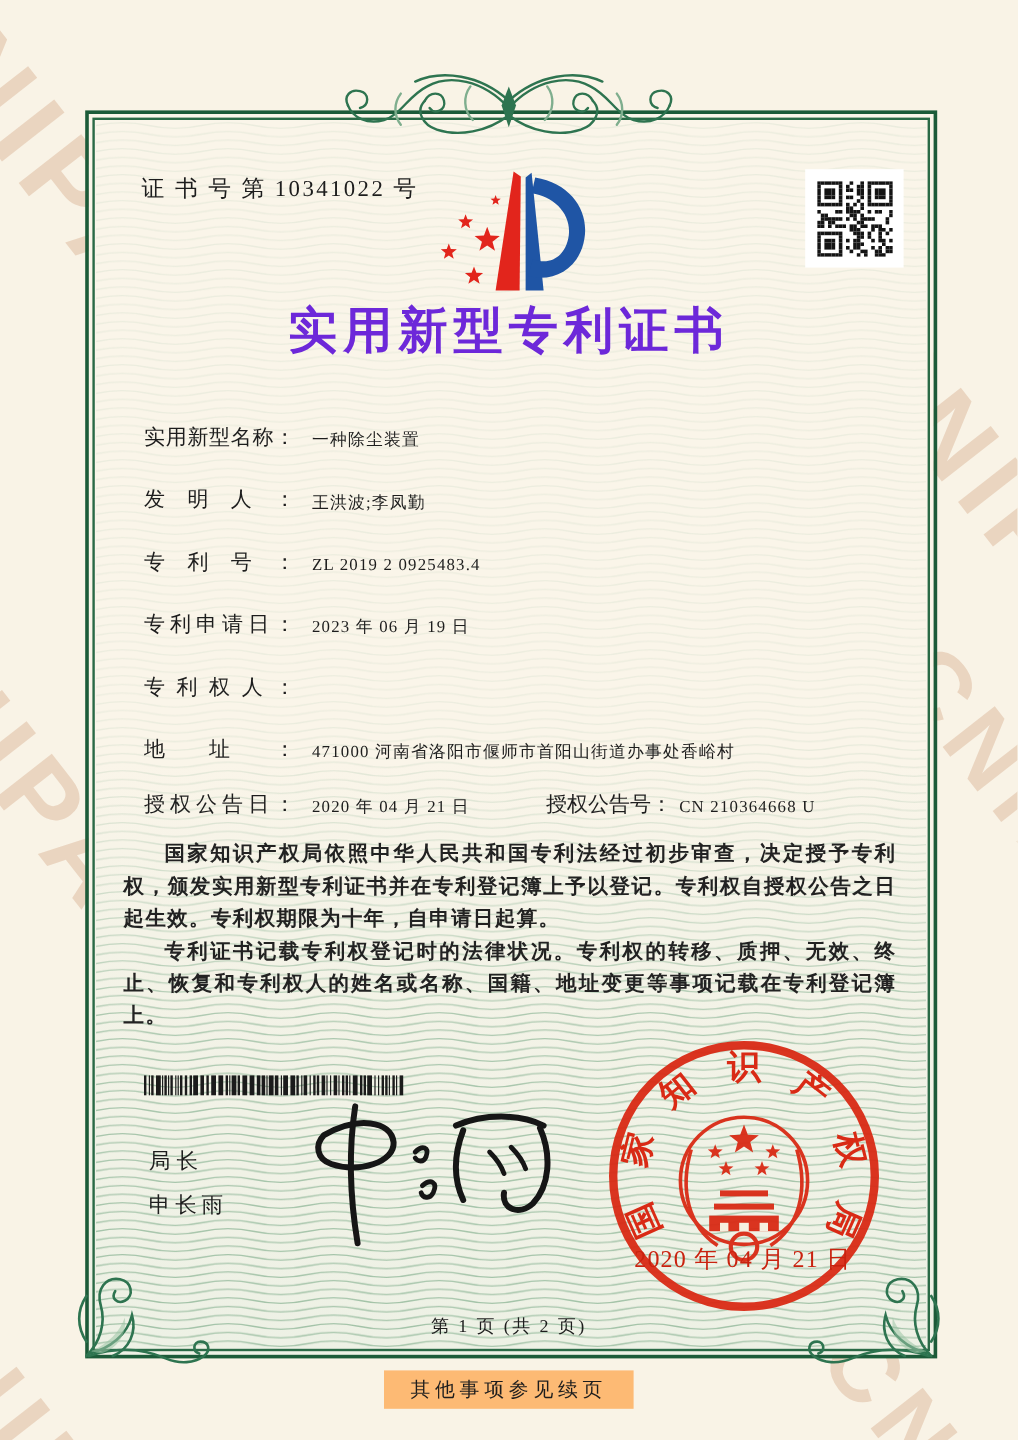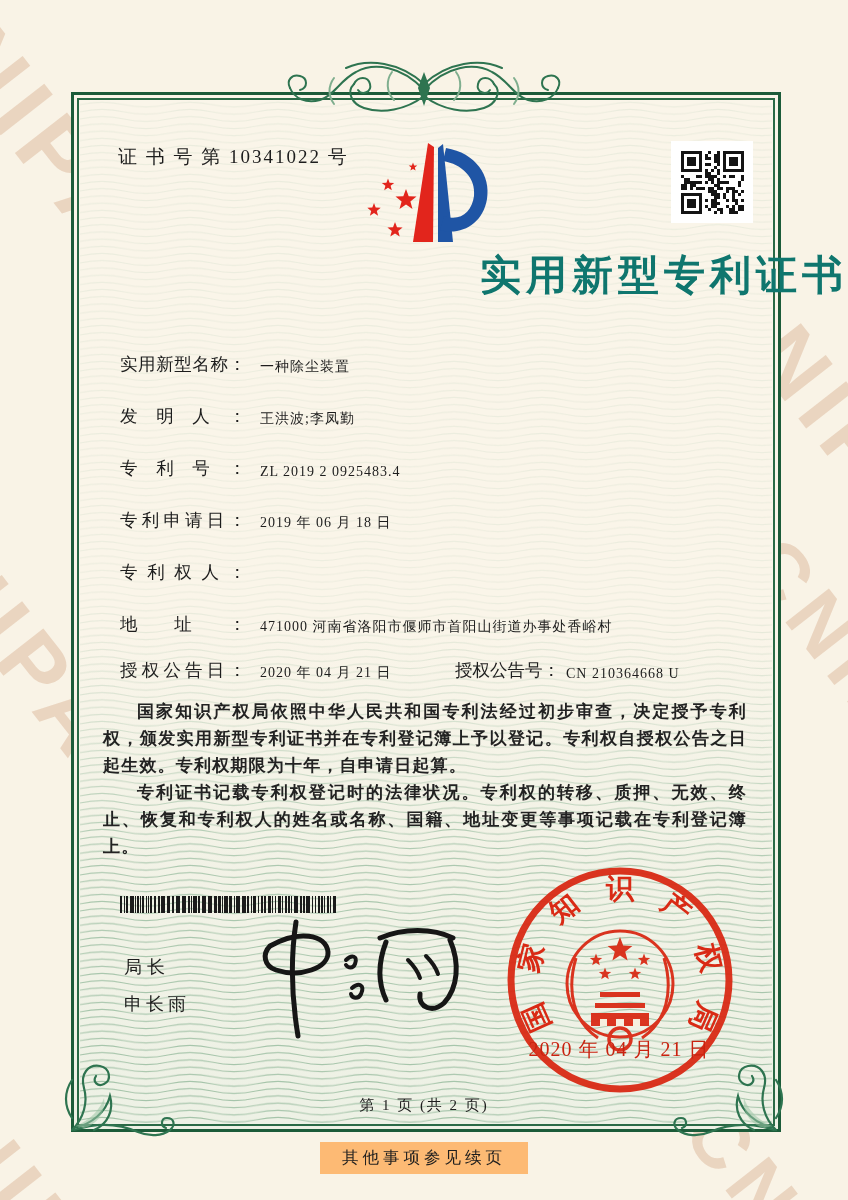--- a/index.html
+++ b/index.html
@@ -22,22 +22,22 @@
          mask-image:linear-gradient(180deg,rgba(0,0,0,.16) 0%,rgba(0,0,0,.14) 48%,
             rgba(0,0,0,.40) 62%,rgba(0,0,0,.85) 74%,rgba(0,0,0,.95) 100%);}
 
   .ornament{position:absolute;z-index:3;}
 
   
   .cert-no{position:absolute;left:118px;top:144px;font-size:19px;letter-spacing:2px;z-index:4;}
   .logo{position:absolute;left:356px;top:138px;z-index:4;}
   .qr-box{position:absolute;left:671px;top:141px;width:82px;height:82px;background:#ffffff;z-index:4;
           display:flex;align-items:center;justify-content:center;}
-  .title{position:absolute;left:0;right:0;top:248px;text-align:right;font-size:41px;font-weight:700;
-         letter-spacing:5px;color:#0f766e;z-index:4;}
+  .title{position:absolute;left:0;right:0;top:248px;text-align:center;font-size:41px;font-weight:700;
+         letter-spacing:5px;color:#6d28d9;z-index:4;}
 
   
   .row{position:absolute;left:120px;display:flex;align-items:flex-end;z-index:4;}
   .flabel{display:inline-block;width:126px;text-align:justify;text-align-last:justify;
           font-size:17.5px;white-space:nowrap;}
   .fvalue{margin-left:14px;font-size:14px;letter-spacing:1px;white-space:nowrap;}
   .flabel2{font-size:17.5px;white-space:nowrap;}
 
   
   .legal{position:absolute;left:103px;top:698px;width:644px;z-index:4;}
@@ -376,21 +376,21 @@
   <div class="row" style="top:404px">
     <span class="flabel">发明人：</span>
     <span class="fvalue">王洪波;李凤勤</span>
   </div>
   <div class="row" style="top:456px">
     <span class="flabel">专利号：</span>
     <span class="fvalue">ZL 2019 2 0925483.4</span>
   </div>
   <div class="row" style="top:508px">
     <span class="flabel">专利申请日：</span>
-    <span class="fvalue">2019 年 06 月 18 日</span>
+    <span class="fvalue">2023 年 06 月 19 日</span>
   </div>
   <div class="row" style="top:560px">
     <span class="flabel">专利权人：</span>
   </div>
   <div class="row" style="top:612px">
     <span class="flabel">地址：</span>
     <span class="fvalue">471000 河南省洛阳市偃师市首阳山街道办事处香峪村</span>
   </div>
   <div class="row" style="top:658px">
     <span class="flabel">授权公告日：</span>

